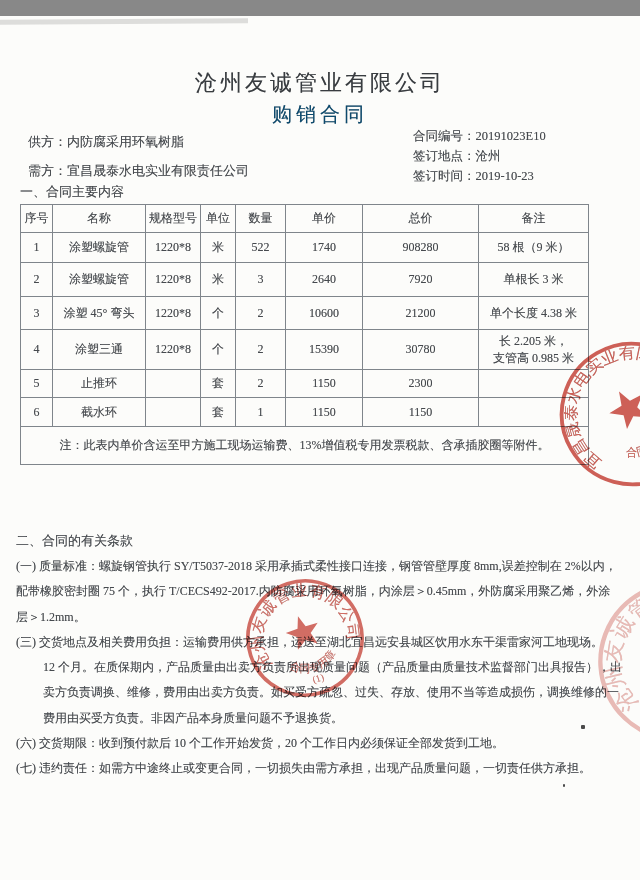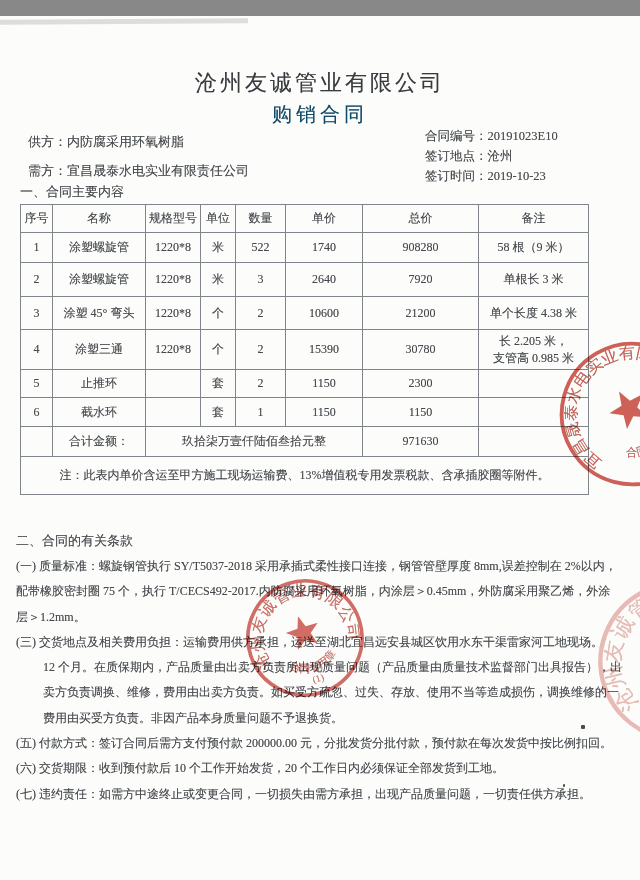--- a/index.html
+++ b/index.html
@@ -10,21 +10,21 @@
     color:#45494e;
     text-shadow:0 0 .6px rgba(70,70,70,.45);
   }
   .scan-streak{position:absolute;left:0;top:3px;width:248px;height:5px;background:#dddddb;transform:rotate(-.4deg);}
   .speck{position:absolute;background:#4a4a4a;border-radius:1px;}
   .company-title{position:absolute;top:52px;left:0;width:100%;text-align:center;font-size:22px;letter-spacing:3px;color:#383c40;}
   .doc-title{position:absolute;top:85px;left:0;width:100%;text-align:center;font-size:20px;letter-spacing:4px;color:#0c4a6e;}
   .supplier-line{position:absolute;left:28px;top:117px;font-size:13px;}
   .buyer-line{position:absolute;left:28px;top:146px;font-size:13px;}
   .sec-heading1{position:absolute;left:20px;top:167px;font-size:13px;}
-  .meta-right{position:absolute;left:425px;top:110px;font-size:12.5px;line-height:20px;}
+  .meta-right{position:absolute;left:413px;top:110px;font-size:12.5px;line-height:20px;}
   .meta-right .row{white-space:nowrap;}
 
   table.items{
     position:absolute;left:20px;top:188px;width:568px;
     border-collapse:collapse;table-layout:fixed;
   }
   table.items td,table.items th{
     border:1px solid #7f858b;font-weight:normal;
     text-align:center;vertical-align:middle;
     font-size:12px;padding:0 2px;overflow:hidden;
@@ -145,44 +145,36 @@
       <tr class="r6">
         <td>6</td>
         <td>截水环</td>
         <td></td>
         <td>套</td>
         <td>1</td>
         <td>1150</td>
         <td>1150</td>
         <td class="remark"></td>
       </tr>
-      <tr class="rt">
-        <td></td>
-        <td>合计金额：</td>
-        <td colspan="4">玖拾柒万壹仟陆佰叁拾元整</td>
-        <td>971630</td>
-        <td></td>
-      </tr>
       <tr class="rn">
         <td colspan="8" class="notecell">注：此表内单价含运至甲方施工现场运输费、13%增值税专用发票税款、含承插胶圈等附件。</td>
       </tr>
     </tbody>
   </table>
 
   <div class="sec-heading2">二、合同的有关条款</div>
 
   <div class="clauses">
     <div class="cl">(一) 质量标准：螺旋钢管执行 SY/T5037-2018 采用承插式柔性接口连接，钢管管壁厚度 8mm,误差控制在 2%以内，</div>
     <div class="cl">配带橡胶密封圈 75 个，执行 T/CECS492-2017.内防腐采用环氧树脂，内涂层＞0.45mm，外防腐采用聚乙烯，外涂</div>
     <div class="cl">层＞1.2mm。</div>
     <div class="cl">(三) 交货地点及相关费用负担：运输费用供方承担，运送至湖北宜昌远安县城区饮用水东干渠雷家河工地现场。</div>
     <div class="cl ind">12 个月。在质保期内，产品质量由出卖方负责所出现质量问题（产品质量由质量技术监督部门出具报告），出</div>
     <div class="cl ind">卖方负责调换、维修，费用由出卖方负责。如买受方疏忽、过失、存放、使用不当等造成损伤，调换维修的一</div>
     <div class="cl ind">费用由买受方负责。非因产品本身质量问题不予退换货。</div>
-    <div class="cl">(五) 付款方式：签订合同后需方支付预付款 200000.00 元，分批发货分批付款，预付款在每次发货中按比例扣回。</div>
     <div class="cl">(六) 交货期限：收到预付款后 10 个工作开始发货，20 个工作日内必须保证全部发货到工地。</div>
     <div class="cl">(七) 违约责任：如需方中途终止或变更合同，一切损失由需方承担，出现产品质量问题，一切责任供方承担。</div>
   </div>
 
   <div class="stamp stamp-buyer">
     <svg viewBox="0 0 160 160">
       <circle cx="80" cy="80" r="73" fill="none" stroke="#c8453b" stroke-width="4"></circle>
       <path id="a1" d="M 29.77 109 A 58 58 0 1 1 130.23 109" fill="none"></path>
       <path id="a2" d="M 54.76 116 A 44 44 0 0 0 105.24 116" fill="none"></path>
       <polygon fill="#c8453b" points="80,53 74.94,67.04 60.03,67.51 71.82,76.66 67.66,90.99 80,82.6 92.34,90.99 88.18,76.66 99.97,67.51 85.06,67.04"></polygon>

